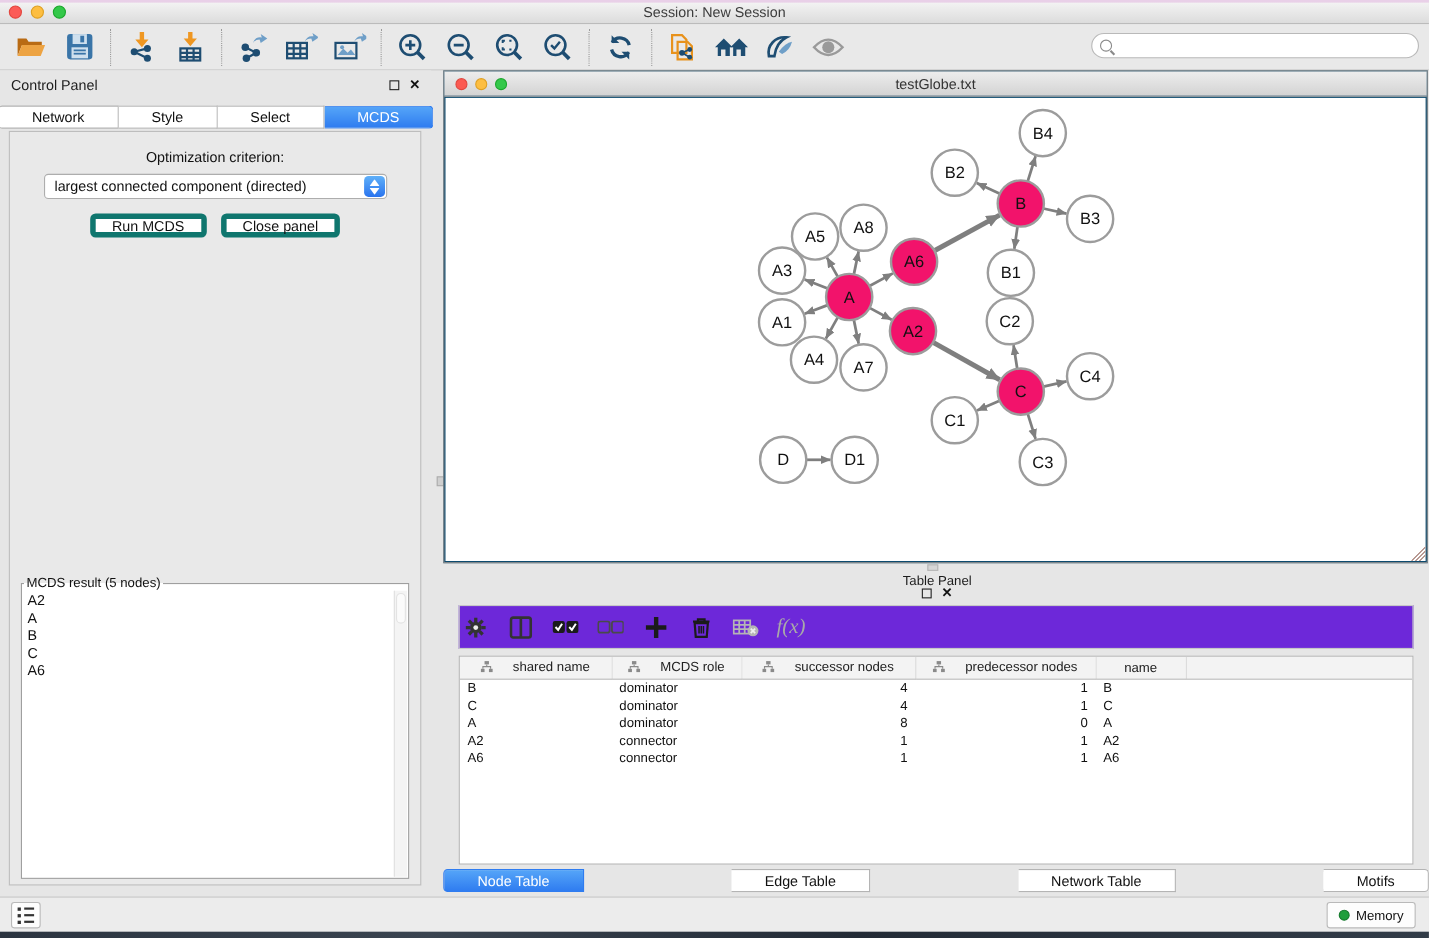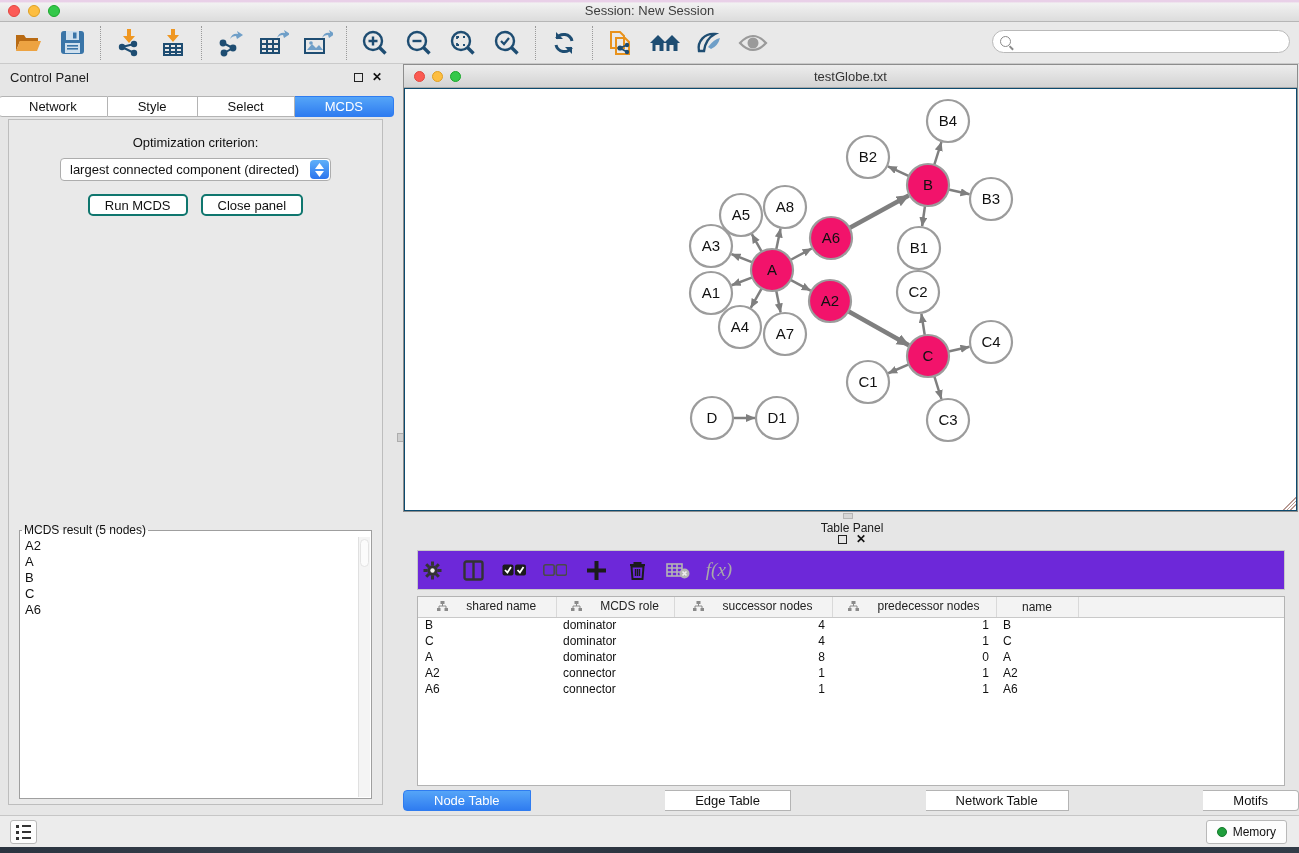--- a/index.html
+++ b/index.html
@@ -43,28 +43,28 @@
   .seg { display:flex; }
   .seg-item { height:21px; padding:0 30px; font-size:13px; background:#fff; border:1px solid #b4b4b4;
     border-left:none; display:flex; align-items:center; color:#111; cursor:pointer; white-space:nowrap; }
   .seg-item:first-child { border-left:1px solid #b4b4b4; border-radius:4px 0 0 4px; }
   .seg-item:last-child { border-radius:0 4px 4px 0; }
   .seg-item.active { background:linear-gradient(#55a5f8,#2f7cf0); border-color:#2f7cf0; color:#fff; }
   .cp-tabs { position:absolute; top:32px; left:0; width:100%; display:flex; justify-content:center; }
   .cp-body { position:absolute; left:8px; top:55px; width:375px; height:686px; background:#e9e9e9;
     border:1px solid #bdbdbd; }
   .opt-label { margin-top:15px; text-align:center; font-size:13px; color:#111; }
-  .dropdown { position:relative; margin:8px auto 0; width:271px; height:23px; background:#fff;
+  .dropdown { position:relative; margin:8px auto 0; width:312px; height:23px; background:#fff;
     border:1px solid #adadad; border-radius:4px; display:flex; align-items:center; cursor:pointer; }
   .dropdown .val { font-size:13px; padding-left:9px; color:#111; white-space:nowrap; }
   .stepper { position:absolute; right:1px; top:1px; width:19px; height:19px; border-radius:4px;
     background:linear-gradient(#5fb0f9,#2a74ee); display:flex; flex-direction:column; align-items:center; justify-content:center; gap:2px; }
   .stepper svg { display:block; }
   .btn-row { display:flex; justify-content:center; gap:13px; margin-top:13px; }
-  .btn { height:22px; padding:0 15px; background:#fff; border:2px solid #0f766e; border-radius:5px;
+  .btn { height:22px; padding:0 15px; background:#fff; border:5px solid #0f766e; border-radius:5px;
     font-size:13px; color:#111; display:flex; align-items:center; cursor:pointer; }
   .mcds-fieldset { position:absolute; left:10px; right:10px; top:403px; bottom:5px;
     border:1px solid #9f9f9f; background:#fff; }
   .mcds-fieldset legend { font-size:12px; color:#111; margin-left:2px; padding:0 2px; background:transparent; }
   .mcds-list { position:absolute; left:1px; right:13px; top:0; bottom:1px; background:#fff; overflow:hidden; padding-top:1px; }
   .mcds-list .item { font-size:13px; color:#111; padding:0 4px; height:16px; line-height:16px; }
   .mcds-scroll { position:absolute; right:1px; top:0; bottom:1px; width:12px; background:#f4f4f4; border-left:1px solid #e0e0e0; }
   .mcds-scroll .thumb { position:absolute; left:1px; right:1px; top:2px; height:28px; background:#fbfbfb; border:1px solid #e3e3e3; border-radius:5px; }
 
   

